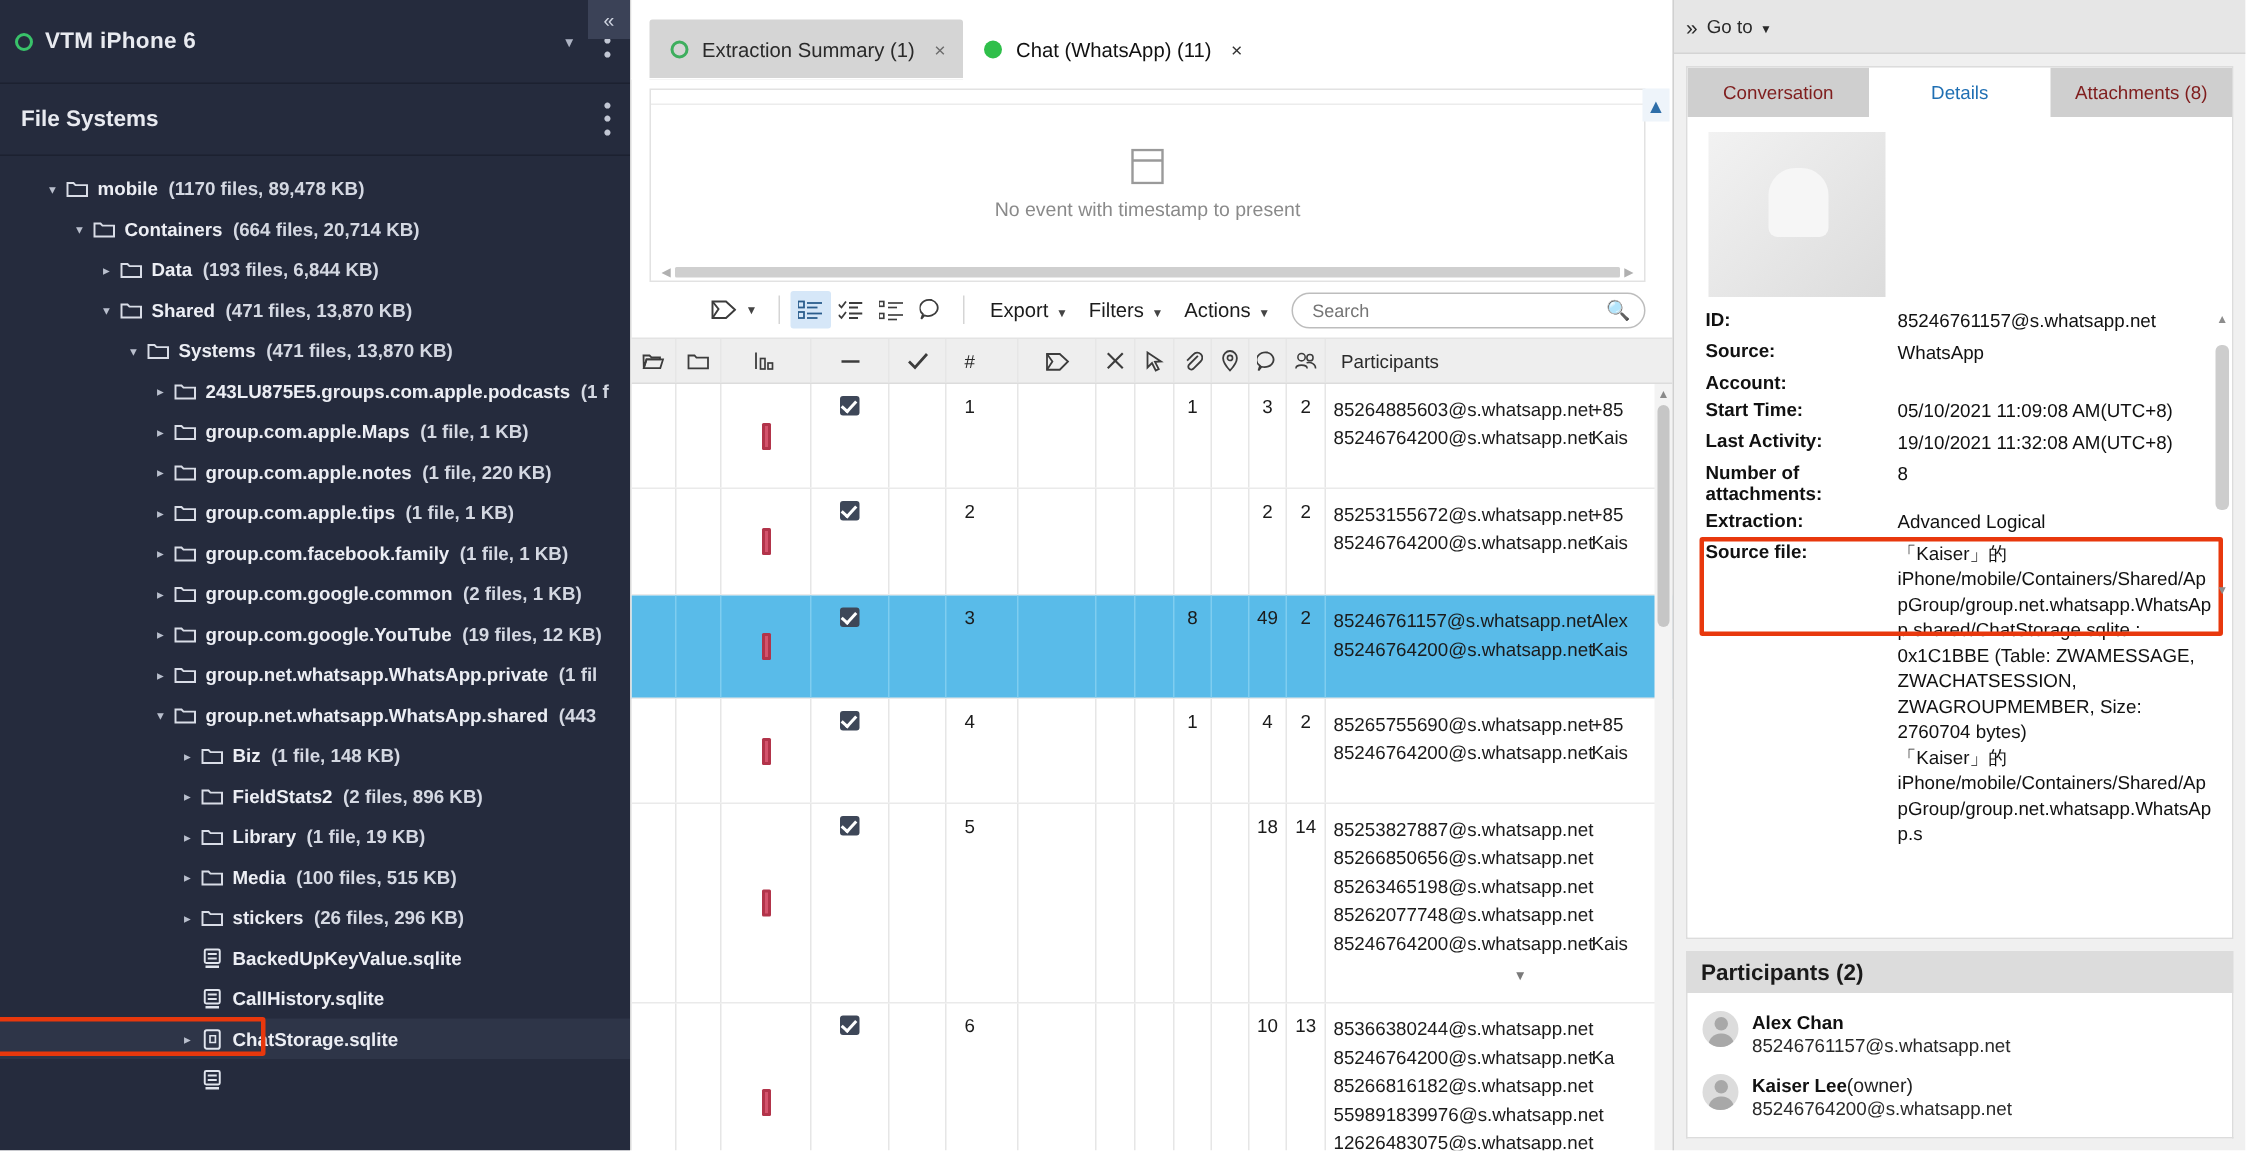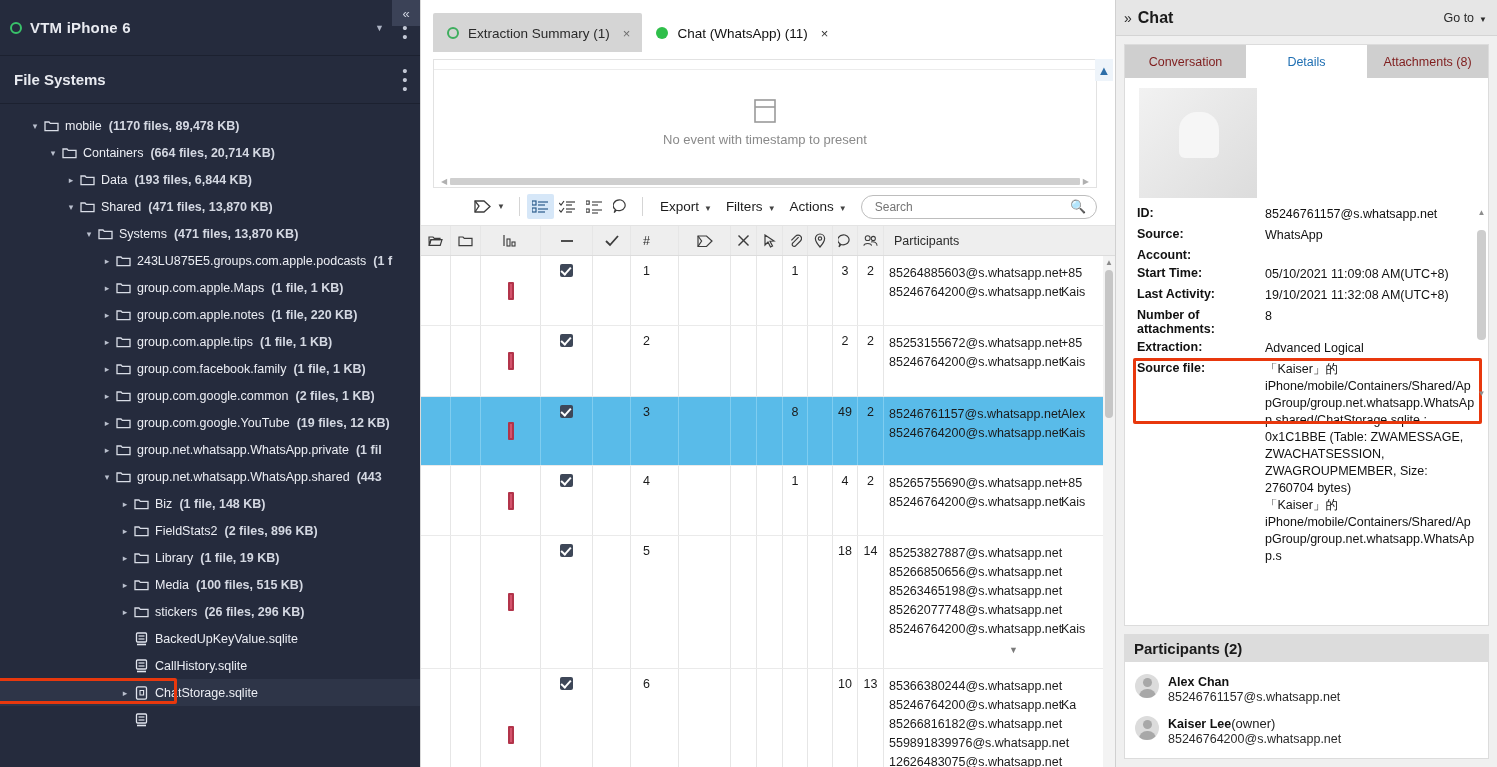--- a/index.html
+++ b/index.html
@@ -53,21 +53,21 @@
   .tree-item {
     display:flex; align-items:center; height:27px;
     white-space:nowrap; cursor:pointer; position:relative;
   }
   .tree-item.selected { background:#2e3548; }
   .twisty { width:14px; flex:0 0 14px; text-align:center; color:#b9bfcd; font-size:9px; }
   .twisty.open::before { content:"\25BE"; }
   .twisty.closed::before { content:"\25B8"; }
   .ic { width:18px; flex:0 0 18px; display:flex; align-items:center; justify-content:center; margin-right:5px;}
   .ic svg { display:block; }
-  .tname { font-weight:normal; color:#eceef4; }
+  .tname { font-weight:bold; color:#eceef4; }
   .tmeta { color:#d4d8e2; font-weight:bold; margin-left:7px; }
   .hl-box {
     position:absolute; border:3px solid #e8380d; border-radius:2px;
     pointer-events:none;
   }
 
   
   .center { flex:1 1 auto; display:flex; flex-direction:column; background:#ffffff; min-width:0;
             border-left:1px solid #d9d9d9;}
   .tabbar { height:53px; background:#ffffff; display:flex; align-items:flex-end; padding-left:12px;
@@ -887,21 +887,20 @@
       <div class="vscroll">
         <div class="ar" style="top:2px">▲</div>
         <div class="thumb" style="top:14px"></div>
       </div>
     </div>
   </div>
 
   <div class="right">
     <div class="r-head">
       <span class="chev">»</span>
-      <span class="t">Chat</span>
       <span class="goto"><span>Go to</span><span class="c">▼</span></span>
     </div>
 
     <div class="r-body">
       <div class="r-tabs" id="rtabs">
           <div class="r-tab">
             <span>Conversation</span>
           </div>
           <div class="r-tab active">
             <span>Details</span>

